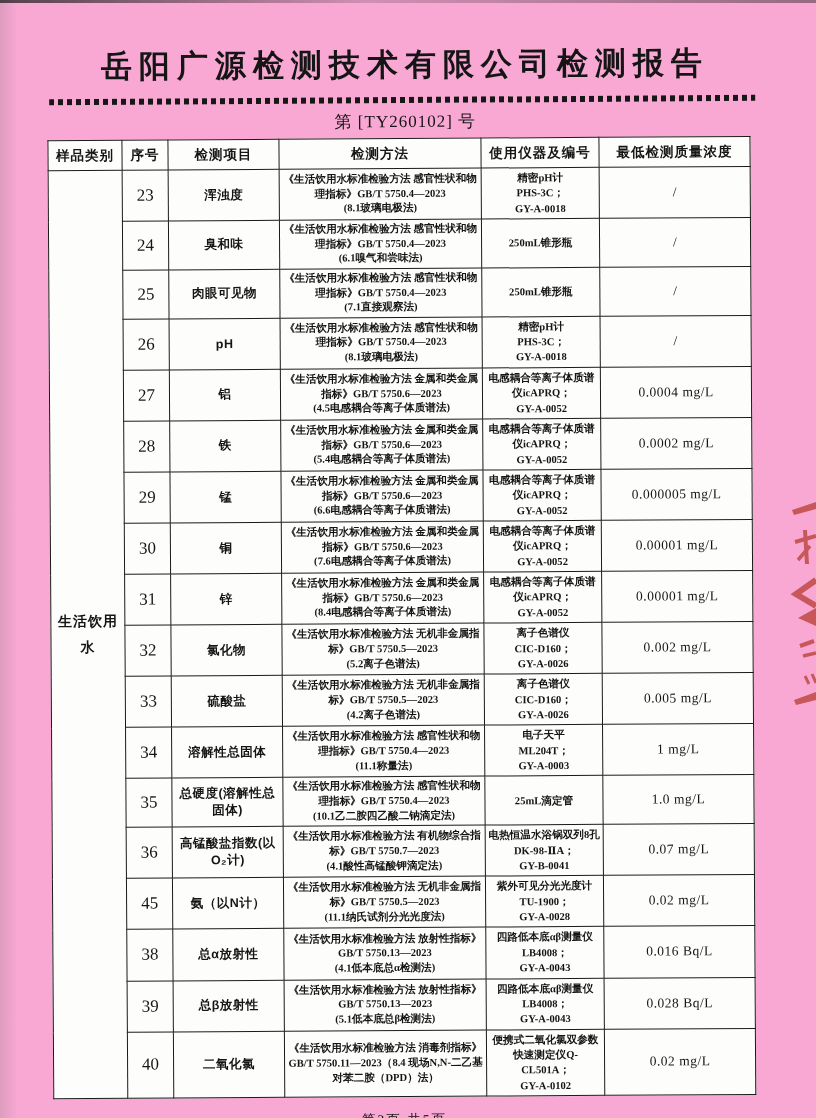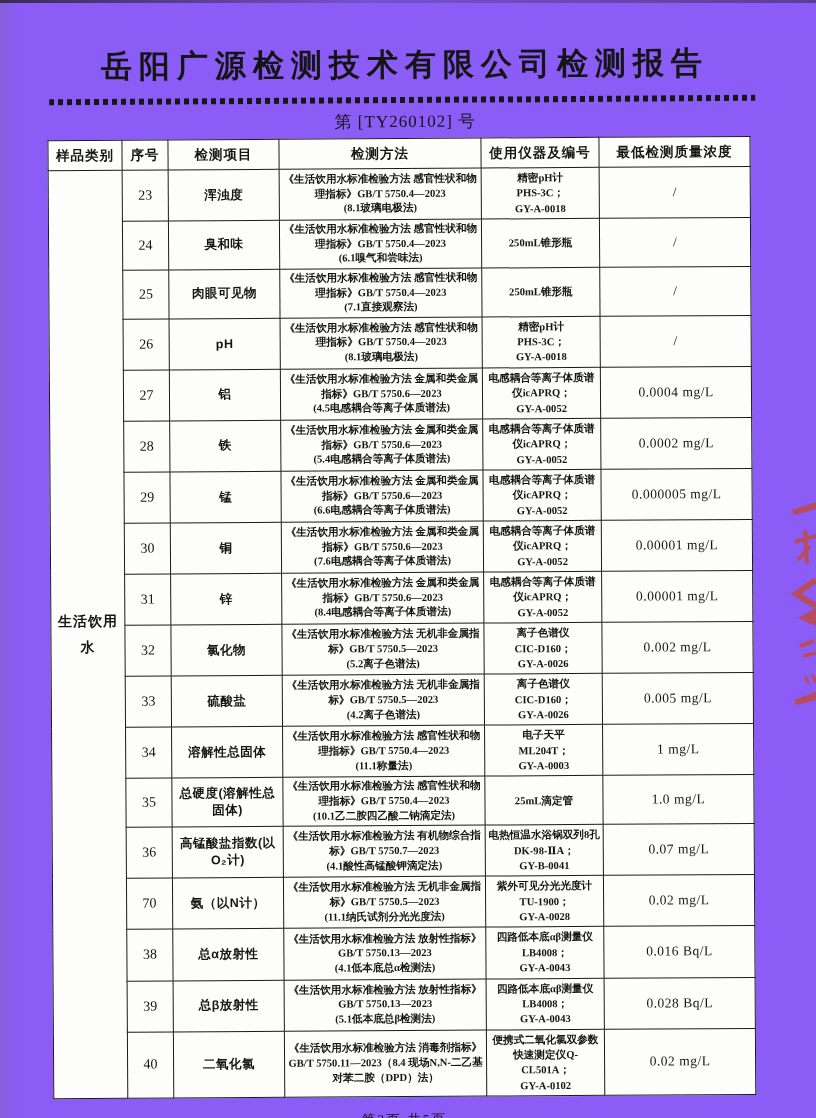--- a/index.html
+++ b/index.html
@@ -5,21 +5,21 @@
   * { box-sizing: border-box; }
   html,body { margin:0; padding:0; }
   body {
     width:816px; height:1118px; overflow:hidden;
     background:#efefec;
     font-family:"Liberation Sans","DejaVu Sans",sans-serif;
     color:#151515;
   }
   .page {
     position:relative; width:816px; height:1118px;
-    background:#8b5cf6; overflow:hidden;
+    background:#f9a8d4; overflow:hidden;
   }
   .edge-top {
     position:absolute; top:0; left:0; right:0; height:3px; z-index:5;
     background:linear-gradient(90deg, rgba(30,30,30,.75), rgba(30,30,30,.18) 45%, rgba(30,30,30,.45));
   }
   .edge-left {
     position:absolute; top:0; left:0; bottom:0; width:18px; z-index:4;
     background:linear-gradient(90deg, rgba(110,110,104,.20), rgba(110,110,104,0));
   }
   .content {
@@ -49,21 +49,21 @@
   table.report th, table.report td {
     border:1.6px solid #1b1b1b;
     text-align:center; vertical-align:middle;
     padding:2px 2px; overflow:hidden;
   }
   thead th { font-size:13.5px; font-weight:600; height:30px; letter-spacing:1px; }
   td.c-cat {
     font-size:14px; font-weight:700; white-space:pre-line;
     line-height:1.8; letter-spacing:1px;
   }
-  td.c-no { font-family:"Liberation Serif","DejaVu Serif",serif; font-size:14px; height:44px; }
+  td.c-no { font-family:"Liberation Serif","DejaVu Serif",serif; font-size:17px; height:44px; }
   td.c-item { font-size:12.5px; font-weight:700; letter-spacing:.5px; }
   td.c-method {
     font-family:"Liberation Serif","DejaVu Serif",serif;
     font-size:10.6px; font-weight:700; line-height:1.38; white-space:pre-line;
   }
   td.c-inst {
     font-family:"Liberation Serif","DejaVu Serif",serif;
     font-size:10.6px; font-weight:700; line-height:1.45; white-space:pre-line;
   }
   td.c-limit { font-family:"Liberation Serif","DejaVu Serif",serif; font-size:13.5px; letter-spacing:.5px; }
@@ -267,21 +267,21 @@
     <td class="c-method">《生活饮用水标准检验方法 有机物综合指
 标》GB/T 5750.7—2023
 (4.1酸性高锰酸钾滴定法)</td>
     <td class="c-inst">电热恒温水浴锅双列8孔
 DK-98-ⅡA；
 GY-B-0041</td>
     <td class="c-limit">0.07 mg/L</td>
   </tr>
 
   <tr>
-    <td class="c-no">70</td>
+    <td class="c-no">45</td>
     <td class="c-item">氨（以N计）</td>
     <td class="c-method">《生活饮用水标准检验方法 无机非金属指
 标》GB/T 5750.5—2023
 (11.1纳氏试剂分光光度法)</td>
     <td class="c-inst">紫外可见分光光度计
 TU-1900；
 GY-A-0028</td>
     <td class="c-limit">0.02 mg/L</td>
   </tr>
 

